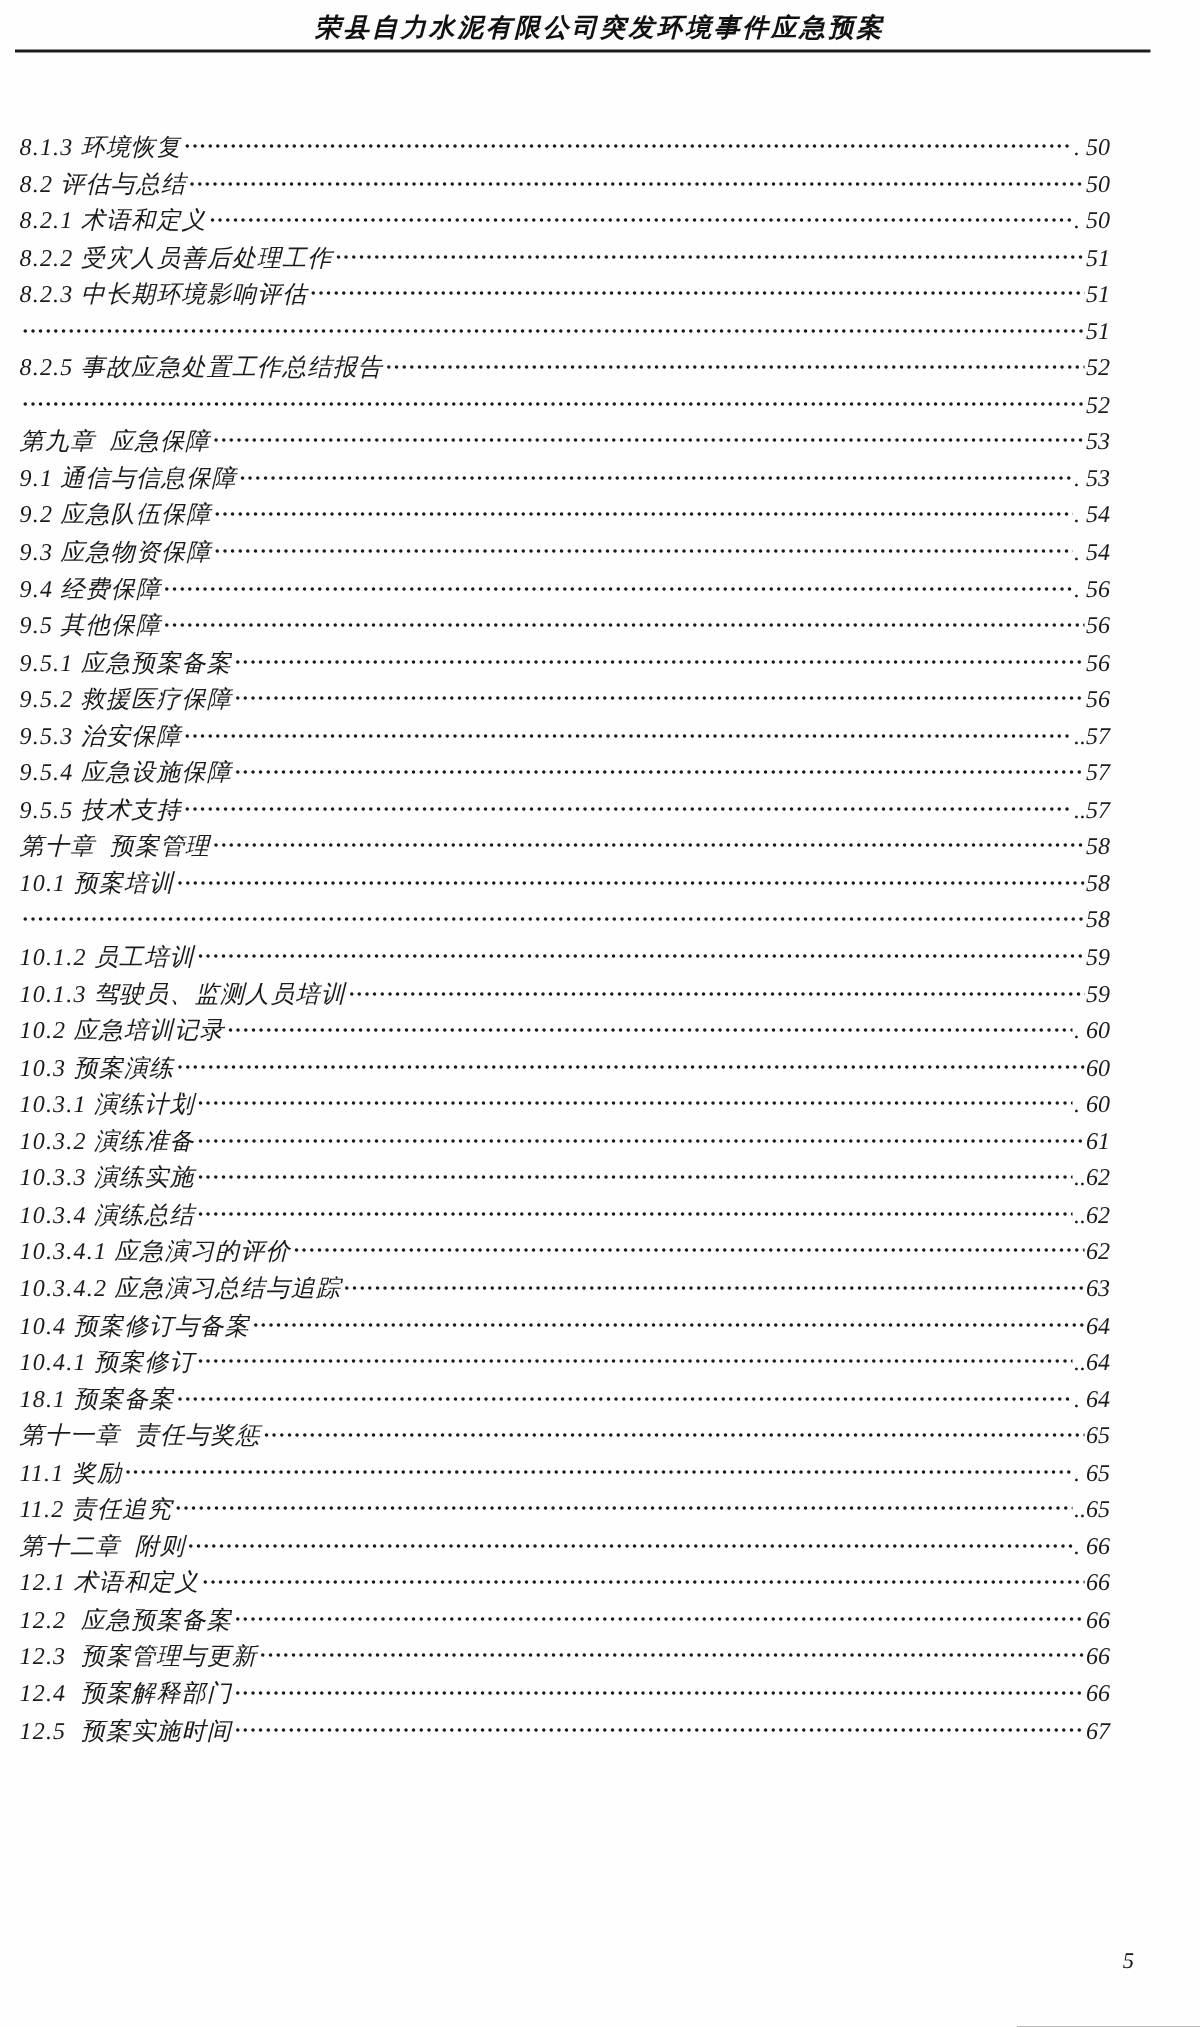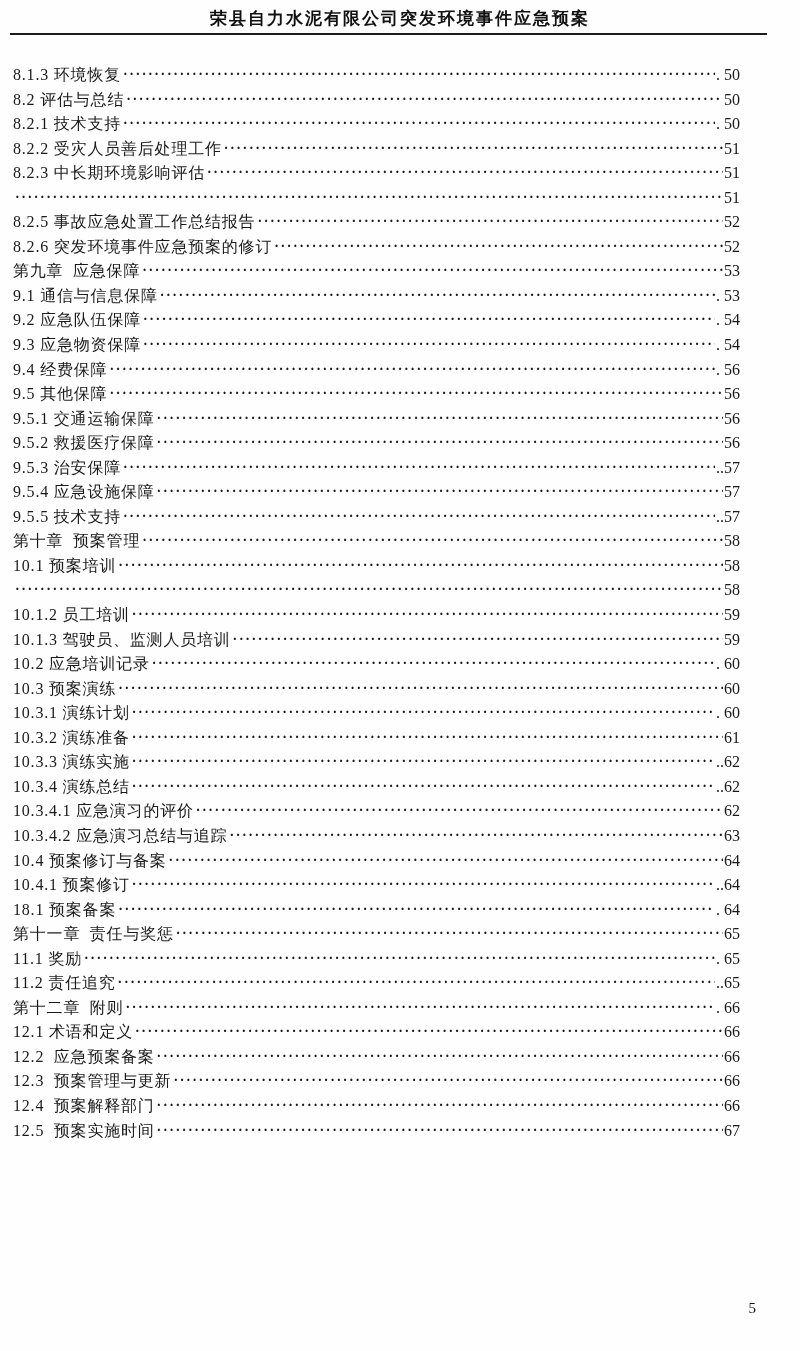--- a/index.html
+++ b/index.html
@@ -6,20 +6,21 @@
   html, body { background: #888; }
   body { font-family: "Liberation Serif", "DejaVu Serif", serif; }
   .page {
     position: relative;
     width: 800px;
     height: 1351px;
     margin: 0 auto;
     background: #fefefe;
     color: #1a1a1a;
     overflow: hidden;
+    font-style: italic;
   }
   .doc-header {
     padding-top: 7px;
     text-align: center;
   }
   .doc-header .title {
     font-size: 17px;
     font-weight: bold;
     letter-spacing: 2px;
     color: #111;
@@ -54,20 +55,21 @@
     font-size: 14px;
     letter-spacing: 1.6px;
     margin: 0 1px 0 2px;
     position: relative;
     top: -1px;
   }
   .toc-page {
     flex: 0 0 auto;
     white-space: pre;
     font-size: 16px;
+    margin-top: 24px;
   }
   .footer-page-number {
     position: absolute;
     top: 1300px;
     right: 44px;
     font-size: 15px;
     color: #111;
   }
 </style>
 </head>
@@ -89,21 +91,21 @@
         <span class="toc-page">. 50</span>
       </div>
 
       <div class="toc-row">
         <span class="toc-label">8.2 评估与总结</span>
         <span class="toc-dots">····························································································································································································································</span>
         <span class="toc-page">50</span>
       </div>
 
       <div class="toc-row">
-        <span class="toc-label">8.2.1 技术支持</span>
+        <span class="toc-label">8.2.1 术语和定义</span>
         <span class="toc-dots">····························································································································································································································</span>
         <span class="toc-page">. 50</span>
       </div>
 
       <div class="toc-row">
         <span class="toc-label">8.2.2 受灾人员善后处理工作</span>
         <span class="toc-dots">····························································································································································································································</span>
         <span class="toc-page">51</span>
       </div>
 
@@ -118,21 +120,20 @@
         <span class="toc-page">51</span>
       </div>
 
       <div class="toc-row">
         <span class="toc-label">8.2.5 事故应急处置工作总结报告</span>
         <span class="toc-dots">····························································································································································································································</span>
         <span class="toc-page">52</span>
       </div>
 
       <div class="toc-row">
-        <span class="toc-label">8.2.6 突发环境事件应急预案的修订</span>
         <span class="toc-dots">····························································································································································································································</span>
         <span class="toc-page">52</span>
       </div>
 
       <div class="toc-row">
         <span class="toc-label">第九章  应急保障</span>
         <span class="toc-dots">····························································································································································································································</span>
         <span class="toc-page">53</span>
       </div>
 
@@ -160,21 +161,21 @@
         <span class="toc-page">. 56</span>
       </div>
 
       <div class="toc-row">
         <span class="toc-label">9.5 其他保障</span>
         <span class="toc-dots">····························································································································································································································</span>
         <span class="toc-page">56</span>
       </div>
 
       <div class="toc-row">
-        <span class="toc-label">9.5.1 交通运输保障</span>
+        <span class="toc-label">9.5.1 应急预案备案</span>
         <span class="toc-dots">····························································································································································································································</span>
         <span class="toc-page">56</span>
       </div>
 
       <div class="toc-row">
         <span class="toc-label">9.5.2 救援医疗保障</span>
         <span class="toc-dots">····························································································································································································································</span>
         <span class="toc-page">56</span>
       </div>
 

